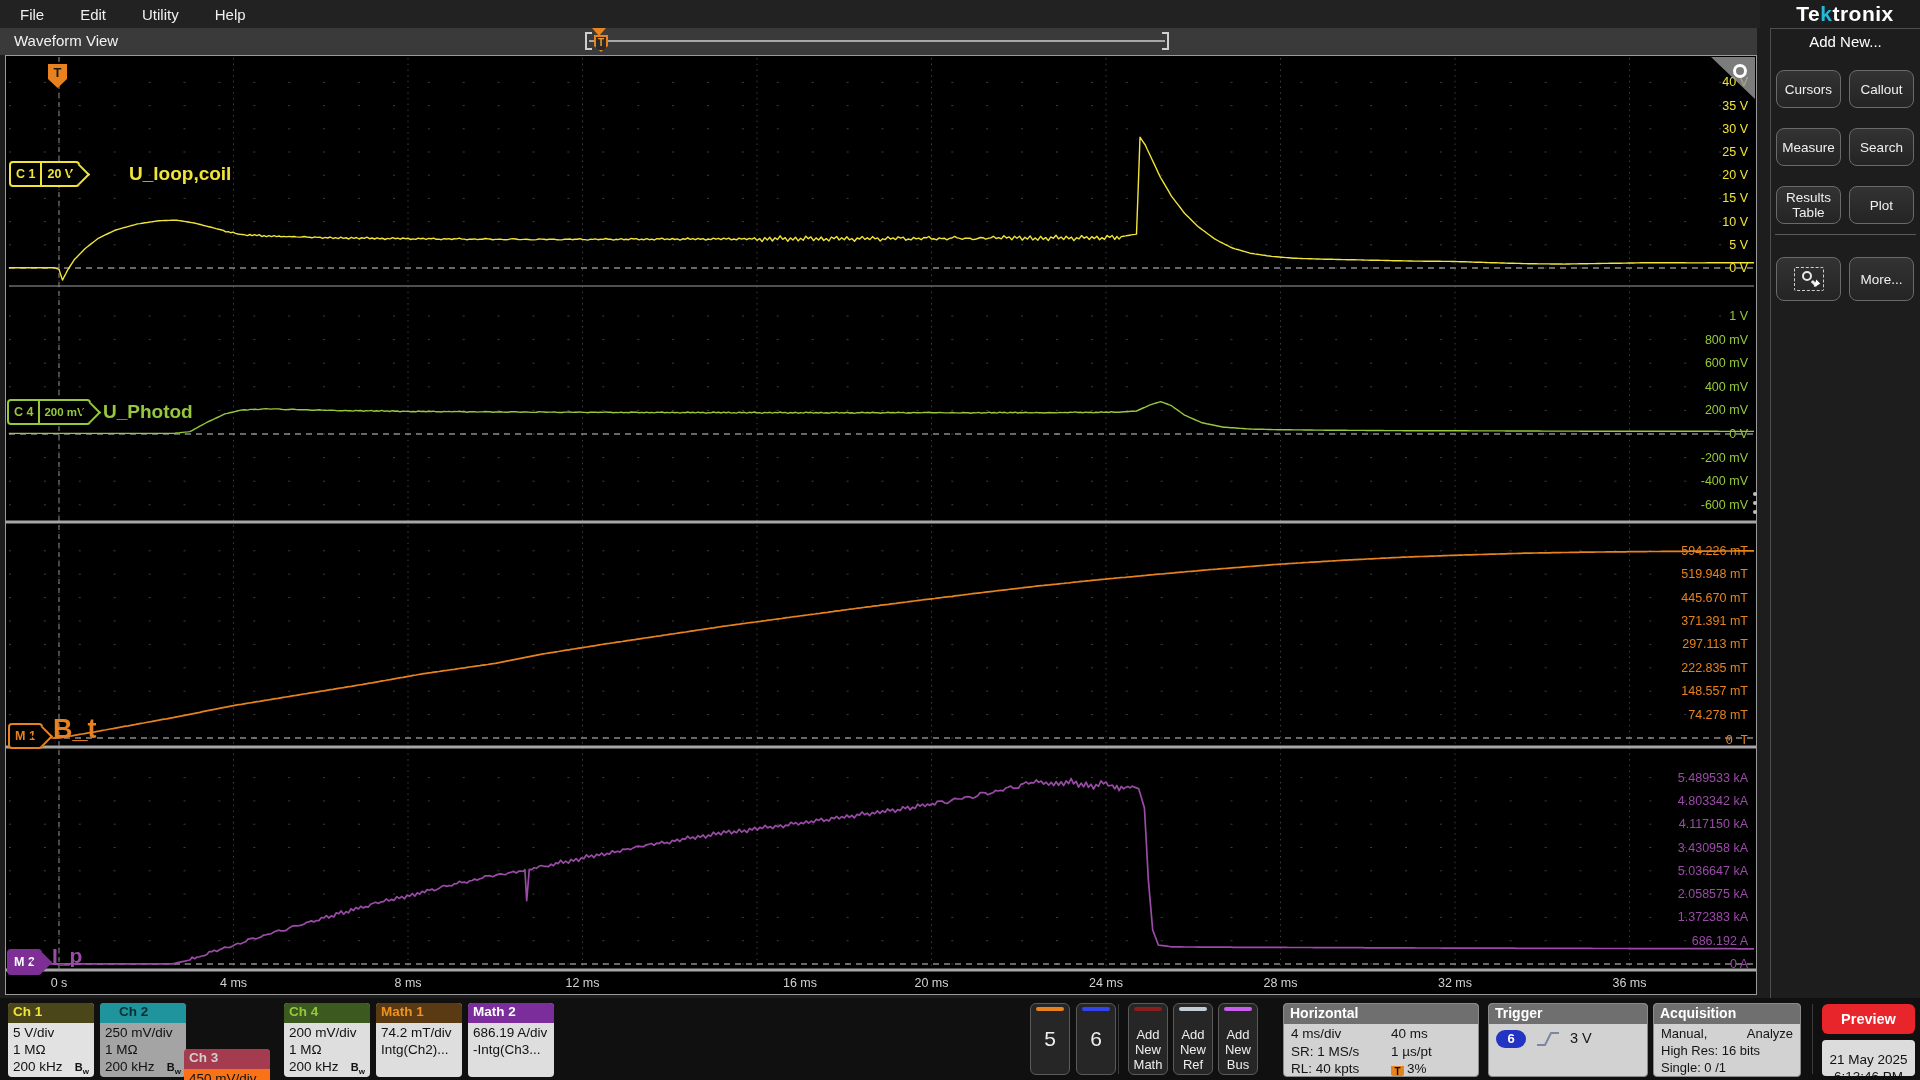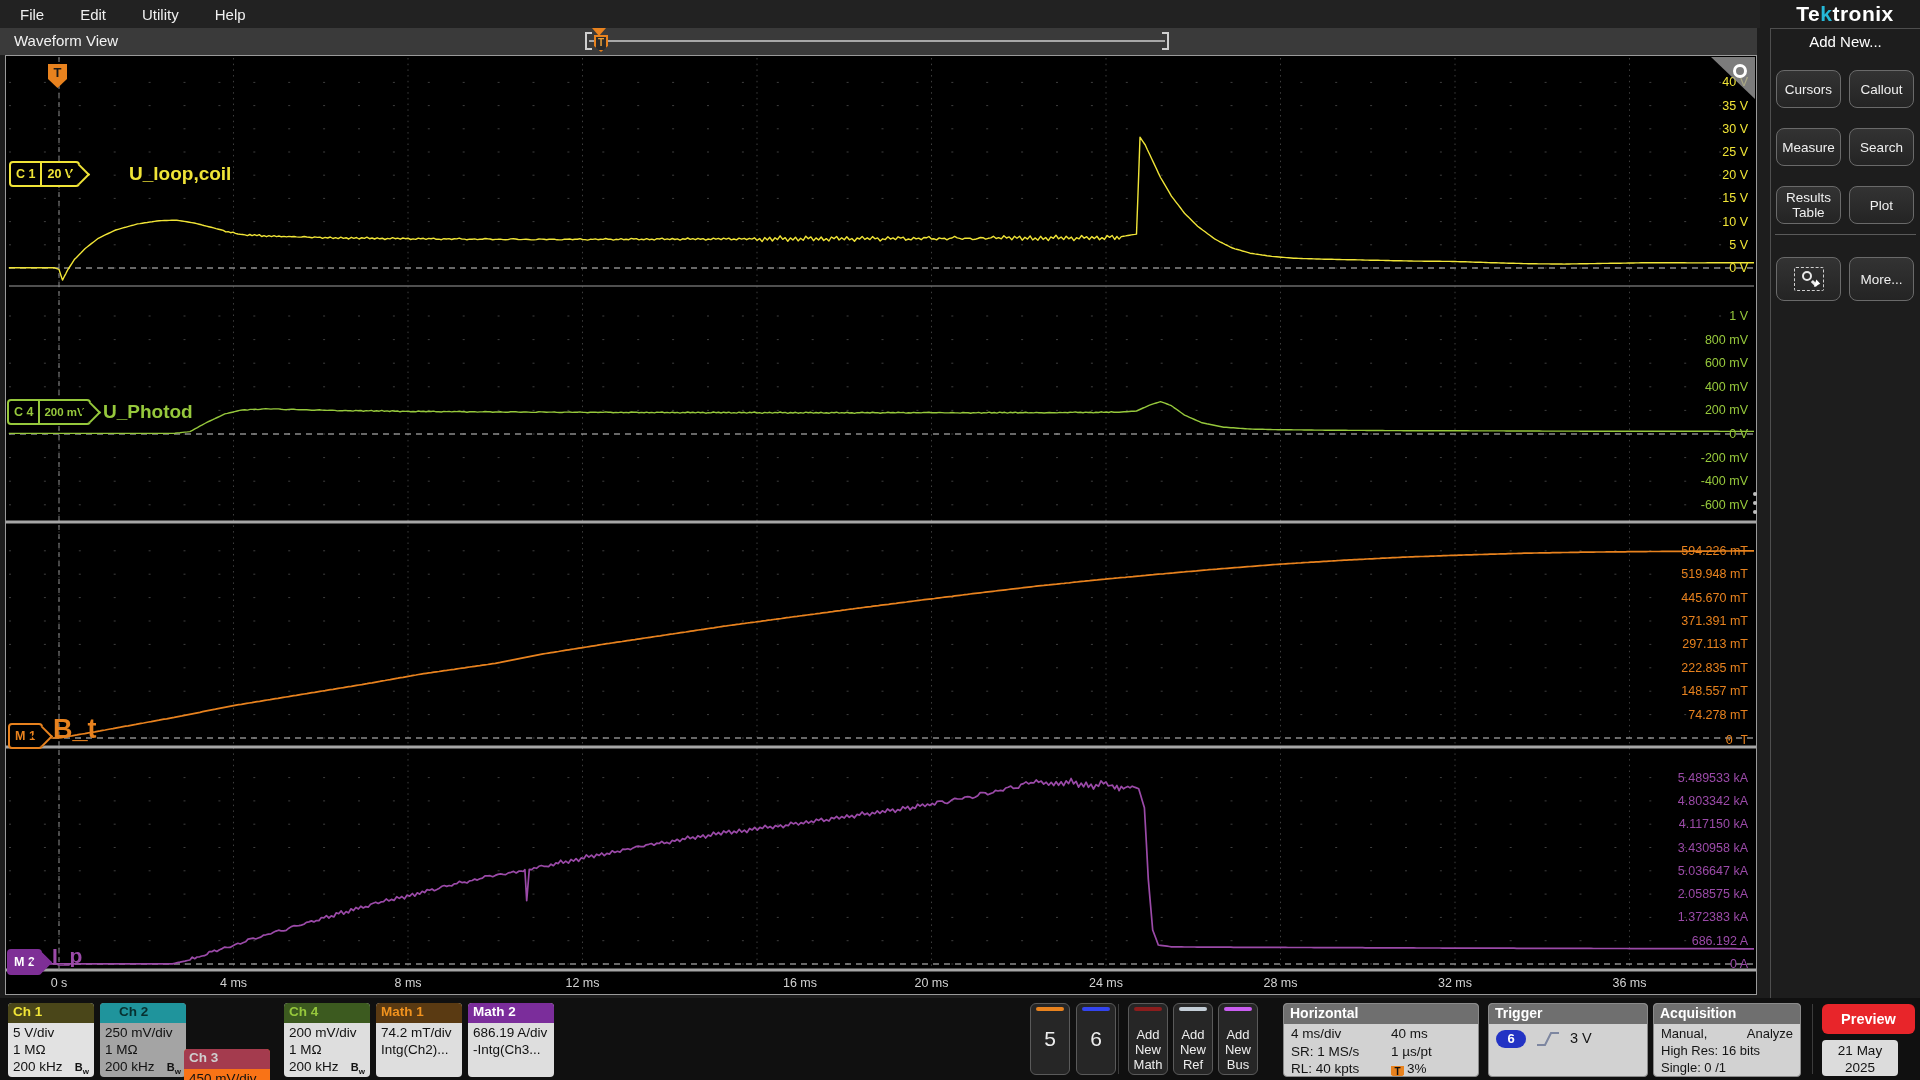--- a/index.html
+++ b/index.html
@@ -85,22 +85,22 @@
   .fp-head{background:#6f6f6f;color:#fff;font-weight:bold;font-size:14px;padding:0 6px;height:20px;line-height:19px;}
   .fp-body{padding:1px 7px;font-size:13.5px;color:#141414;line-height:17.5px;}
   .fp-grid{display:grid;grid-template-columns:100px auto;}
   .t-mini{display:inline-block;width:13px;height:14px;background:#e8821e;color:#111;font-size:10px;font-weight:bold;
           text-align:center;line-height:11px;clip-path:polygon(0 0,100% 0,100% 62%,50% 100%,0 62%);
           vertical-align:-2px;margin-right:3px;}
   .trig-pill{display:inline-block;min-width:30px;height:18px;background:#2333c4;border-radius:9px;color:#fff;
              font-size:13px;font-weight:bold;text-align:center;line-height:18px;vertical-align:middle;}
   .preview-btn{position:absolute;left:1822px;top:6px;width:93px;height:30px;background:#e8252a;border-radius:6px;
                color:#fff;font-weight:bold;font-size:14.5px;display:flex;align-items:center;justify-content:center;}
-  .datetime{position:absolute;left:1822px;top:42px;width:76px;height:36px;background:#dcdcdc;border-radius:4px;
-            color:#111;font-size:13.5px;line-height:17px;text-align:center;padding-top:2px;}
+  .datetime{position:absolute;left:1822px;top:42px;width:93px;height:36px;background:#dcdcdc;border-radius:4px;
+            color:#111;font-size:13.5px;line-height:17px;text-align:center;padding-top:11px;}
 </style>
 </head>
 <body>
 
 <div class="stage">
 
   <div class="menu-bar" id="menu-bar">
       <div class="menu-item">File</div>
       <div class="menu-item">Edit</div>
       <div class="menu-item">Utility</div>

